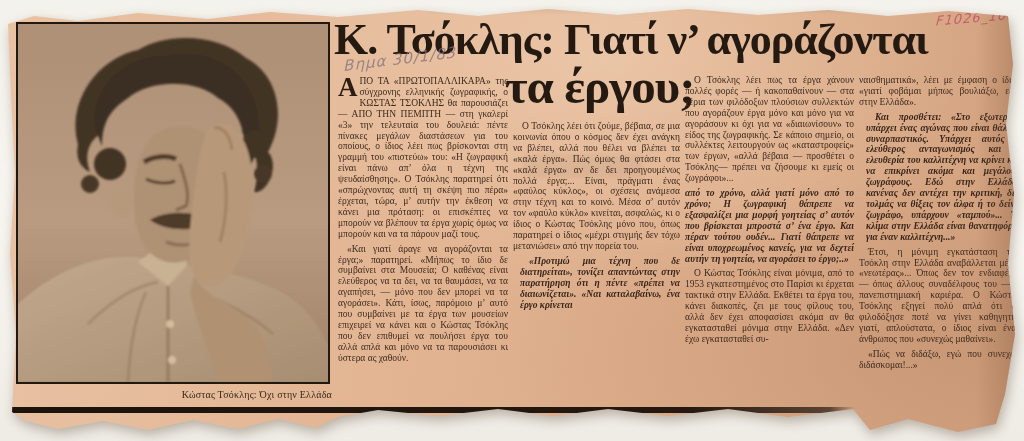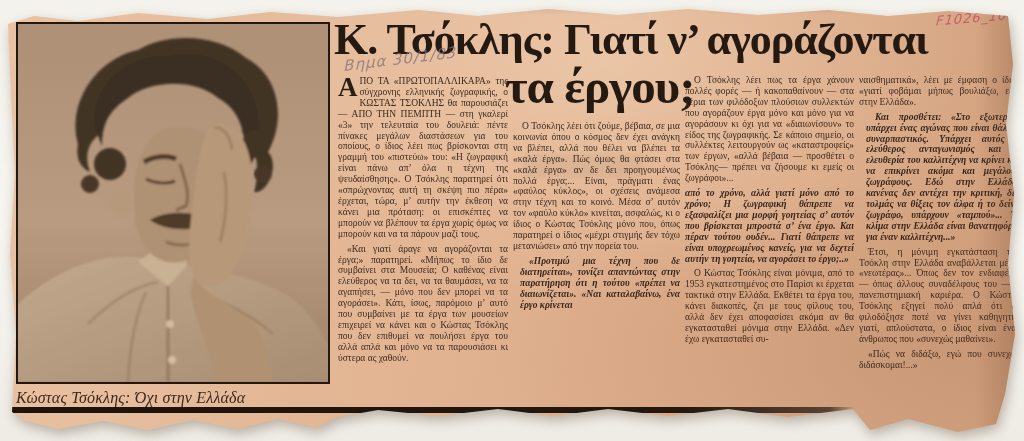--- a/index.html
+++ b/index.html
@@ -21,22 +21,22 @@
       545px 412px,490px 405px,430px 412px,370px 406px,330px 413px,308px 424px,
       270px 415px,230px 425px,185px 416px,140px 426px,95px 417px,50px 425px,
       18px 417px,4px 408px,8px 330px,2px 250px,7px 170px,3px 90px);}
   .curl{position:absolute;right:0;top:0;width:40px;height:100%;
     background:linear-gradient(90deg,transparent,rgba(120,78,52,.30));}
   .ghost{position:absolute;background:#6b5a4d;opacity:.12;filter:blur(2px);border-radius:2px;}
 
   .photo-frame{position:absolute;left:8px;top:18px;width:314px;height:362px;
     border:2px solid #231810;background:#b59b83;box-sizing:border-box;overflow:hidden;}
   .photo-frame svg{display:block;width:100%;height:100%;}
-  .caption{position:absolute;left:8px;top:385px;width:316px;text-align:left;
-    font-style:italic;font-size:16px;color:#3a281c;letter-spacing:.2px;}
+  .caption{position:absolute;left:8px;top:385px;width:316px;text-align:right;
+    font-size:10px;color:#3a281c;letter-spacing:.2px;}
   .rule{position:absolute;left:2px;top:403px;width:845px;height:6px;
     background:linear-gradient(90deg,#1c130c 0%,#241810 80%,#5a4334 97%,transparent);
     border-radius:1px;}
 
   .headline1{position:absolute;left:326px;top:10px;width:690px;margin:0;
     font-size:44px;font-weight:bold;color:#241a12;letter-spacing:-1px;white-space:nowrap;}
   .headline2{position:absolute;left:497px;top:54px;margin:0;
     font-size:49px;font-weight:bold;color:#241a12;letter-spacing:-1px;}
 
   .note-date{position:absolute;left:336px;top:46px;font-family:"DejaVu Sans",sans-serif;
@@ -135,21 +135,21 @@
 
     <div class="note-date">Βημα 30/1/83</div>
     <div class="note-code">F1026_101</div>
 
     <div class="col col1">
         <p class="para lead noindent"><span class="dropcap">Α</span>ΠΟ ΤΑ «ΠΡΩΤΟΠΑΛΛΙΚΑΡΑ» της σύγχρονης ελληνικής ζωγραφικής, ο ΚΩΣΤΑΣ ΤΣΟΚΛΗΣ θα παρουσιάζει — ΑΠΟ ΤΗΝ ΠΕΜΠΤΗ — στη γκαλερί «3» την τελευταία του δουλειά: πέντε πίνακες μεγάλων διαστάσεων για του οποίους, ο ίδιος λέει πως βρίσκονται στη γραμμή του «πιστεύω» του: «Η ζωγραφική είναι πάνω απ’ όλα η τέχνη της ψευδαίσθησης». Ο Τσόκλης παρατηρεί ότι «σπρώχνοντας αυτή τη σκέψη πιο πέρα» έρχεται, τώρα, μ’ αυτήν την έκθεση να κάνει μια πρόταση: οι επισκέπτες να μπορούν να βλέπουν τα έργα χωρίς όμως να μπορούν και να τα πάρουν μαζί τους.</p>
         <p class="para">«Και γιατί άραγε να αγοράζονται τα έργα;» παρατηρεί. «Μήπως το ίδιο δε συμβαίνει στα Μουσεία; Ο καθένας είναι ελεύθερος να τα δει, να τα θαυμάσει, να τα αγαπήσει, — μόνο που δεν μπορεί να τα αγοράσει». Κάτι, ίσως, παρόμοιο μ’ αυτό που συμβαίνει με τα έργα των μουσείων επιχειρεί να κάνει και ο Κώστας Τσόκλης που δεν επιθυμεί να πουλήσει έργα του αλλά απλά και μόνο να τα παρουσιάσει κι ύστερα ας χαθούν.</p>
       </div>
     <div class="col col2">
         <p class="para">Ο Τσόκλης λέει ότι ζούμε, βέβαια, σε μια κοινωνία όπου ο κόσμος δεν έχει ανάγκη να βλέπει, αλλά που θέλει να βλέπει τα «καλά έργα». Πώς όμως θα φτάσει στα «καλά έργα» αν δε δει προηγουμένως πολλά έργα;... Είναι, πράγματι ένας «φαύλος κύκλος», οι σχέσεις ανάμεσα στην τέχνη και το κοινό. Μέσα σ’ αυτόν τον «φαύλο κύκλο» κινείται, ασφαλώς, κι ο ίδιος ο Κώστας Τσόκλης μόνο που, όπως παρατηρεί ο ίδιος «μέχρι στιγμής δεν τόχω μετανιώσει» από την πορεία του.</p>
-        <p class="para quote inset">«Προτιμώ μια τέχνη που δε διατηρείται», τονίζει απαντώντας στην παρατήρηση ότι η τούτου «πρέπει να διαιωνίζεται». «Ναι καταλαβαίνω, ένα έργο κρίνεται</p>
+        <p class="para quote inset">«Προτιμώ μια τέχνη που δε διατηρείται», τονίζει απαντώντας στην παρατήρηση ότι η πέντε «πρέπει να διαιωνίζεται». «Ναι καταλαβαίνω, ένα έργο κρίνεται</p>
       </div>
     <div class="col col3">
         <p class="para">Ο Τσόκλης λέει πως τα έργα χάνουν πολλές φορές — ή κακοπαθαίνουν — στα χέρια των φιλόδοξων πλούσιων συλλεκτών που αγοράζουν έργα μόνο και μόνο για να αγοράσουν κι όχι για να «διαιωνίσουν» το είδος της ζωγραφικής. Σε κάποιο σημείο, οι συλλέκτες λειτουργούν ως «καταστροφείς» των έργων, «αλλά βέβαια — προσθέτει ο Τσόκλης— πρέπει να ζήσουμε κι εμείς οι ζωγράφοι»...</p>
         <p class="para quote noindent">από το χρόνο, αλλά γιατί μόνο από το χρόνο; Η ζωγραφική θάπρεπε να εξασφαλίζει μια μορφή γοητείας σ’ αυτόν που βρίσκεται μπροστά σ’ ένα έργο. Και πέραν τούτου ουδέν... Γιατί θάπρεπε να είναι υποχρεωμένος κανείς, για να δεχτεί αυτήν τη γοητεία, να αγοράσει το έργο;..»</p>
         <p class="para">Ο Κώστας Τσόκλης είναι μόνιμα, από το 1953 εγκατεστημένος στο Παρίσι κι έρχεται τακτικά στην Ελλάδα. Εκθέτει τα έργα του, κάνει διακοπές, ζει με τους φίλους του, αλλά δεν έχει αποφασίσει ακόμα αν θα εγκατασταθεί μόνιμα στην Ελλάδα. «Δεν έχω εγκατασταθεί συ-</p>
       </div>
     <div class="col col4">
         <p class="para noindent">ναισθηματικά», λέει με έμφαση ο ίδιος «γιατί φοβάμαι μήπως βουλιάξω, εδώ στην Ελλάδα».</p>
         <p class="para quote inset">Και προσθέτει: «Στο εξωτερικό υπάρχει ένας αγώνας που είναι θάλεγα συναρπαστικός. Υπάρχει αυτός ο ελεύθερος ανταγωνισμός και η ελευθερία του καλλιτέχνη να κρίνει και να επικρίνει ακόμα και μεγάλους ζωγράφους. Εδώ στην Ελλάδα, κανένας δεν αντέχει την κριτική, δεν τολμάς να θίξεις τον άλφα ή το δείνα ζωγράφο, υπάρχουν «ταμπού»... Το κλίμα στην Ελλάδα είναι θανατηφόρο, για έναν καλλιτέχνη...»</p>
         <p class="para">Έτσι, η μόνιμη εγκατάσταση του Τσόκλη στην Ελλάδα αναβάλλεται μέχρι «νεωτέρας»... Όπως δεν τον ενδιαφέρει — όπως άλλους συναδέλφους του — η πανεπιστημιακή καριέρα. Ο Κώστας Τσόκλης εξηγεί πολύ απλά ότι δε φιλοδόξησε ποτέ να γίνει καθηγητής γιατί, απλούστατα, ο ίδιος είναι ένας άνθρωπος που «συνεχώς μαθαίνει».</p>

